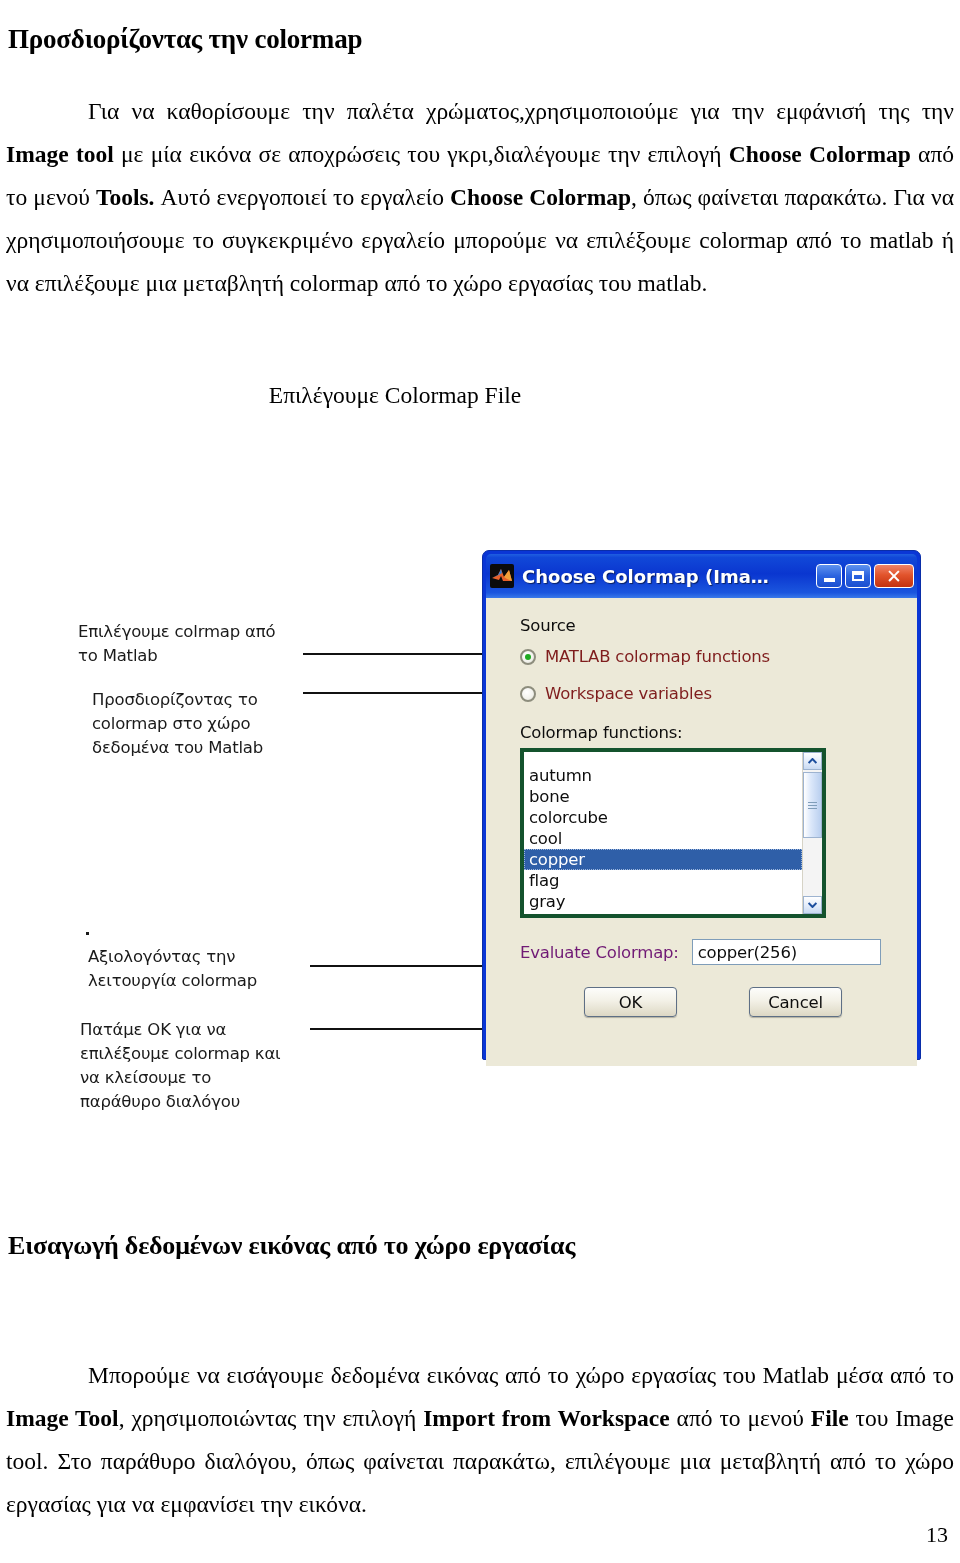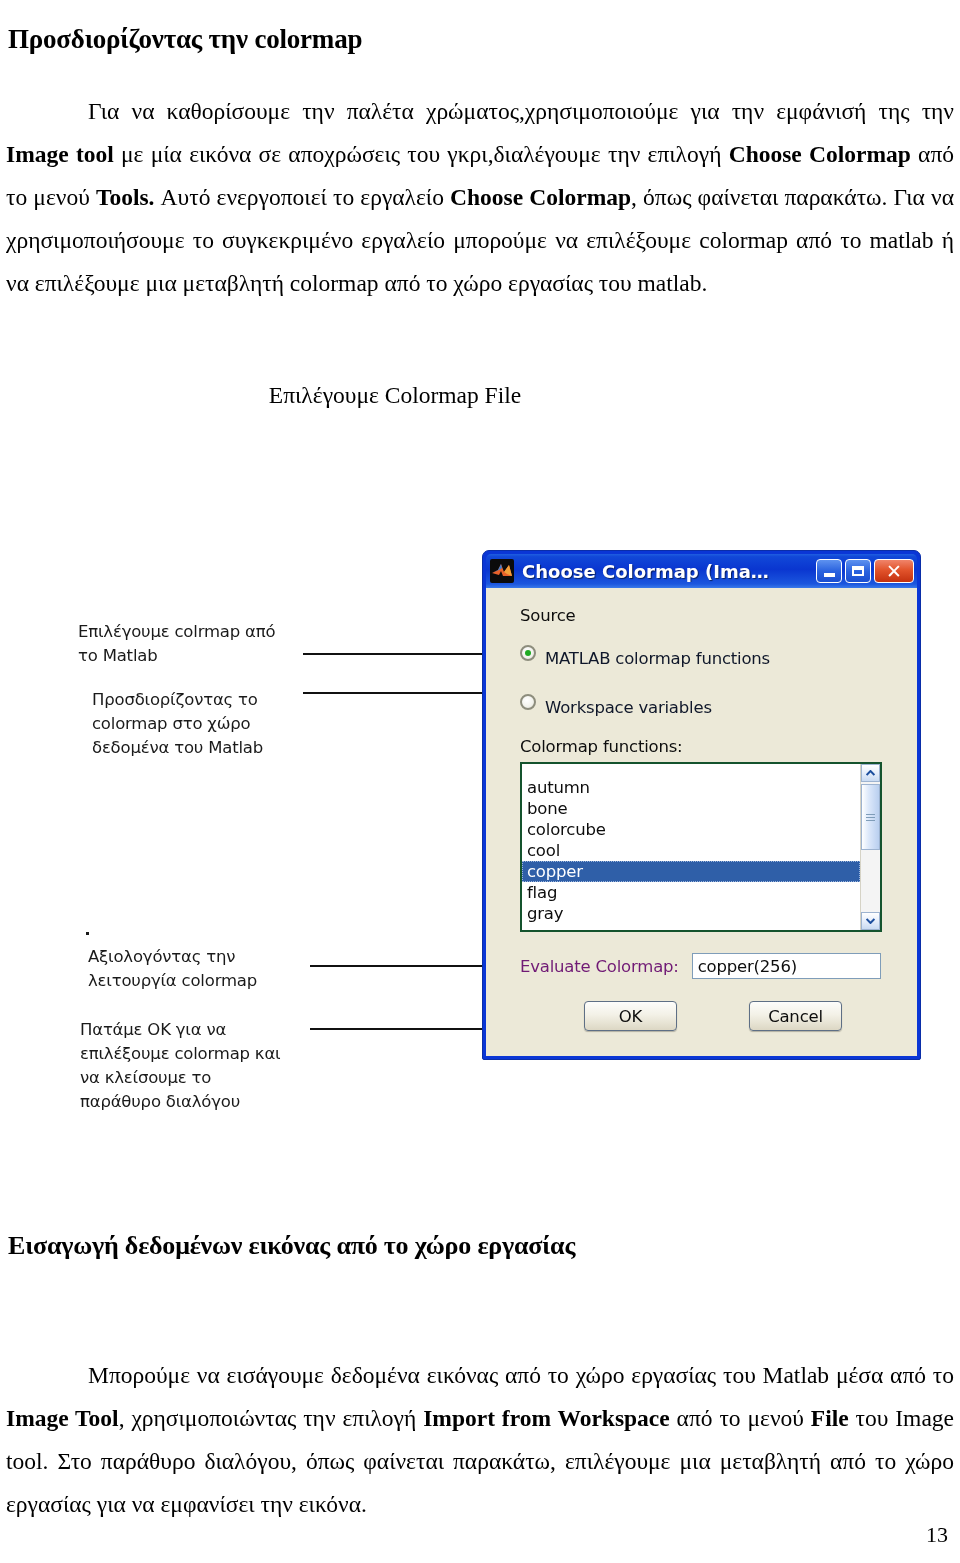--- a/index.html
+++ b/index.html
@@ -115,21 +115,21 @@
     height: 510px;
     background: #0a36d6;
     border: 1px solid #0a2ea8;
     border-radius: 7px 7px 2px 2px;
     box-sizing: border-box;
     padding: 3px;
     font-family: "DejaVu Sans", "Liberation Sans", sans-serif;
   }
 
   .titlebar {
-    height: 34px;
+    height: 44px;
     background: linear-gradient(to bottom,
         #1f5fe0 0%, #1148d8 8%, #0a36d0 45%, #1b56de 88%, #3a79ea 100%);
     border-radius: 5px 5px 0 0;
     display: flex;
     align-items: center;
     padding: 0 3px 0 4px;
     box-sizing: border-box;
   }
 
   .win-icon {
@@ -213,28 +213,28 @@
     margin-right: 9px;
   }
   .radio.checked::after {
     content: "";
     position: absolute;
     left: 3px; top: 3px;
     width: 6px; height: 6px;
     border-radius: 50%;
     background: #1faa22;
   }
-  .radio-label { font-size: 16.5px; color: #0f172a; letter-spacing: -0.2px; margin-top: 12px; }
+  .radio-label { font-size: 16.5px; color: #7f1d1d; letter-spacing: -0.2px; }
 
   .listbox {
     margin-left: 16px;
-    width: 362px;
+    width: 306px;
     height: 170px;
     background: #ffffff;
-    border: 2px solid #14532d;
+    border: 4px solid #14532d;
     box-sizing: border-box;
     display: flex;
     overflow: hidden;
   }
   .list-items {
     flex: 1 1 auto;
     padding-top: 13px;
     overflow: hidden;
   }
   .list-item {

